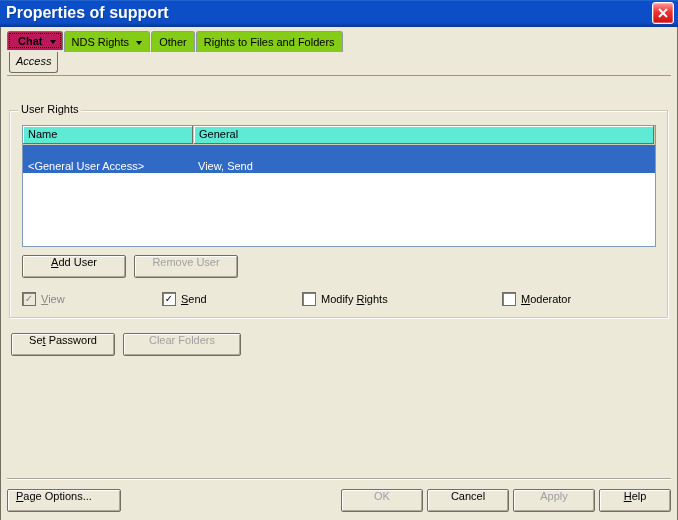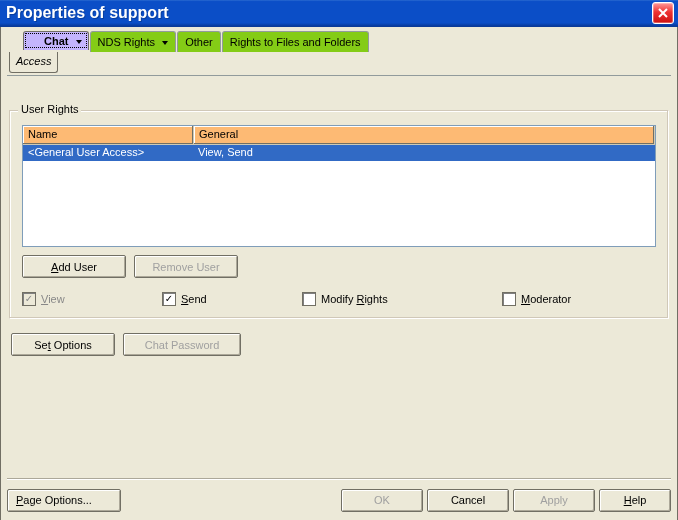--- a/index.html
+++ b/index.html
@@ -62,29 +62,28 @@
     border-top-left-radius: 3px;
     border-top-right-radius: 3px;
     background: #84cc16;
     padding: 3px 7px 3px 7px;
     margin-right: -2px;
     height: 14px;
     line-height: 14px;
     position: relative;
   }
   .tab.selected {
-    background: #c4b5fd;
-    padding: 2px 6px 2px 20px;
+    background: #be185d;
+    padding: 2px 6px 2px 10px;
     border: 1px solid #716f64;
     border-bottom: none;
     outline: 1px dotted #000;
     outline-offset: -3px;
     z-index: 2;
     height: 14px;
-    margin-left: 16px;
   }
   .tab .drop {
     display: inline-block;
     width: 0; height: 0;
     border-left: 3px solid transparent;
     border-right: 3px solid transparent;
     border-top: 4px solid #000;
     margin: 0 0 1px 4px;
     vertical-align: middle;
   }
@@ -126,37 +125,36 @@
   .thead {
     display: flex;
     background: #ece9d8;
     border-bottom: 1px solid #cfcab5;
     height: 18px;
   }
   .th {
     padding: 2px 5px;
     border-right: 1px solid #cfcab5;
     box-shadow: inset -1px -1px 0 #716f64, inset 1px 1px 0 #fff;
-    background:#fdba74;
+    background:#5eead4;
   }
   .c1 { width: 160px; }
   .c2 { flex: 1; }
   .trow {
     display: flex;
-    height: 16px;
-    align-items: flex-start;
+    height: 28px;
+    align-items: flex-end;
     background: #316ac5;
     color: #fff;
   }
   .trow .td { padding: 1px 5px; }
   .trow .td.c1 { width: 160px; }
 
   .btn {
     display: inline-flex;
-    align-items: center;
     justify-content: center;
     height: 21px;
     min-width: 70px;
     padding: 0 8px;
     background: #ece9d8;
     border: 1px solid #716f64;
     border-radius: 2px;
     box-shadow: inset 1px 1px 0 #fff, inset -1px -1px 0 #aca899;
     text-align: center;
     cursor: default;
@@ -277,24 +275,24 @@
       </div>
       <div class="cbitem">
         <span class="cbbox"></span>
         <span class="cblabel"><span class="ul">M</span><span>oderator</span></span>
       </div>
     </div>
   </div>
 
   <div class="btnrow" style="margin:14px 0 0 4px">
     <span class="btn" style="min-width:86px">
-      <span><span>Se</span><span class="ul">t</span><span> Options</span></span>
+      <span><span>Se</span><span class="ul">t</span><span> Password</span></span>
     </span>
     <span class="btn disabled" style="min-width:100px">
-      <span>Chat Password</span>
+      <span>Clear Folders</span>
     </span>
   </div>
 
   <div class="bottombar">
     <span class="btn" style="min-width:96px;justify-content:flex-start;padding-left:8px">
       <span><span class="ul">P</span><span>age Options...</span></span>
     </span>
     <span class="spacer"></span>
     <span class="btn disabled" style="min-width:64px">
         <span>OK</span>

